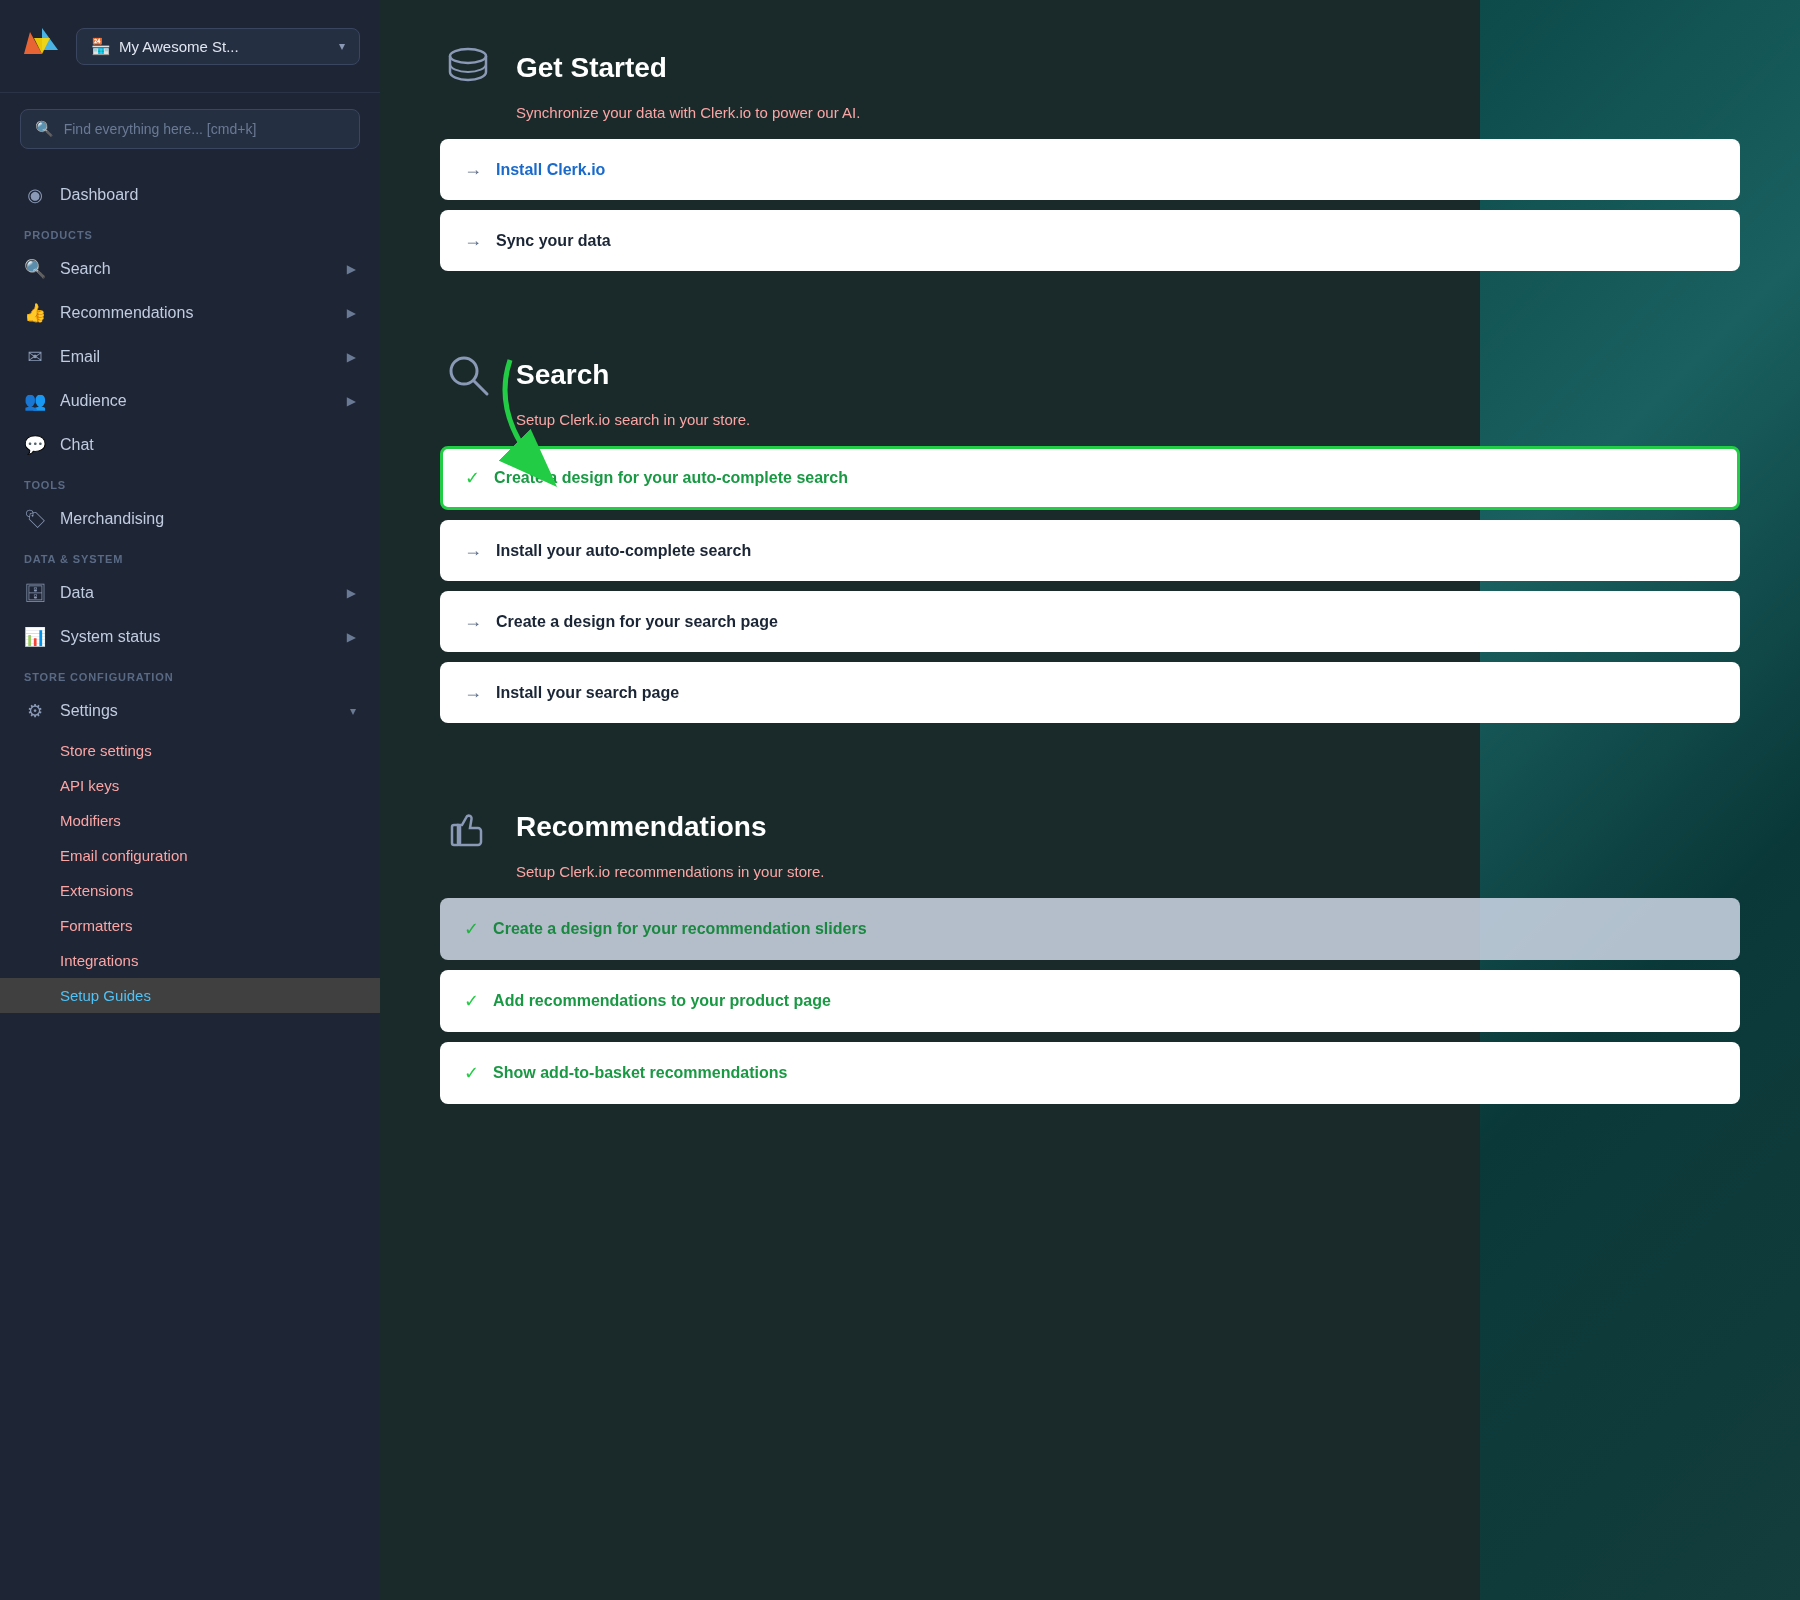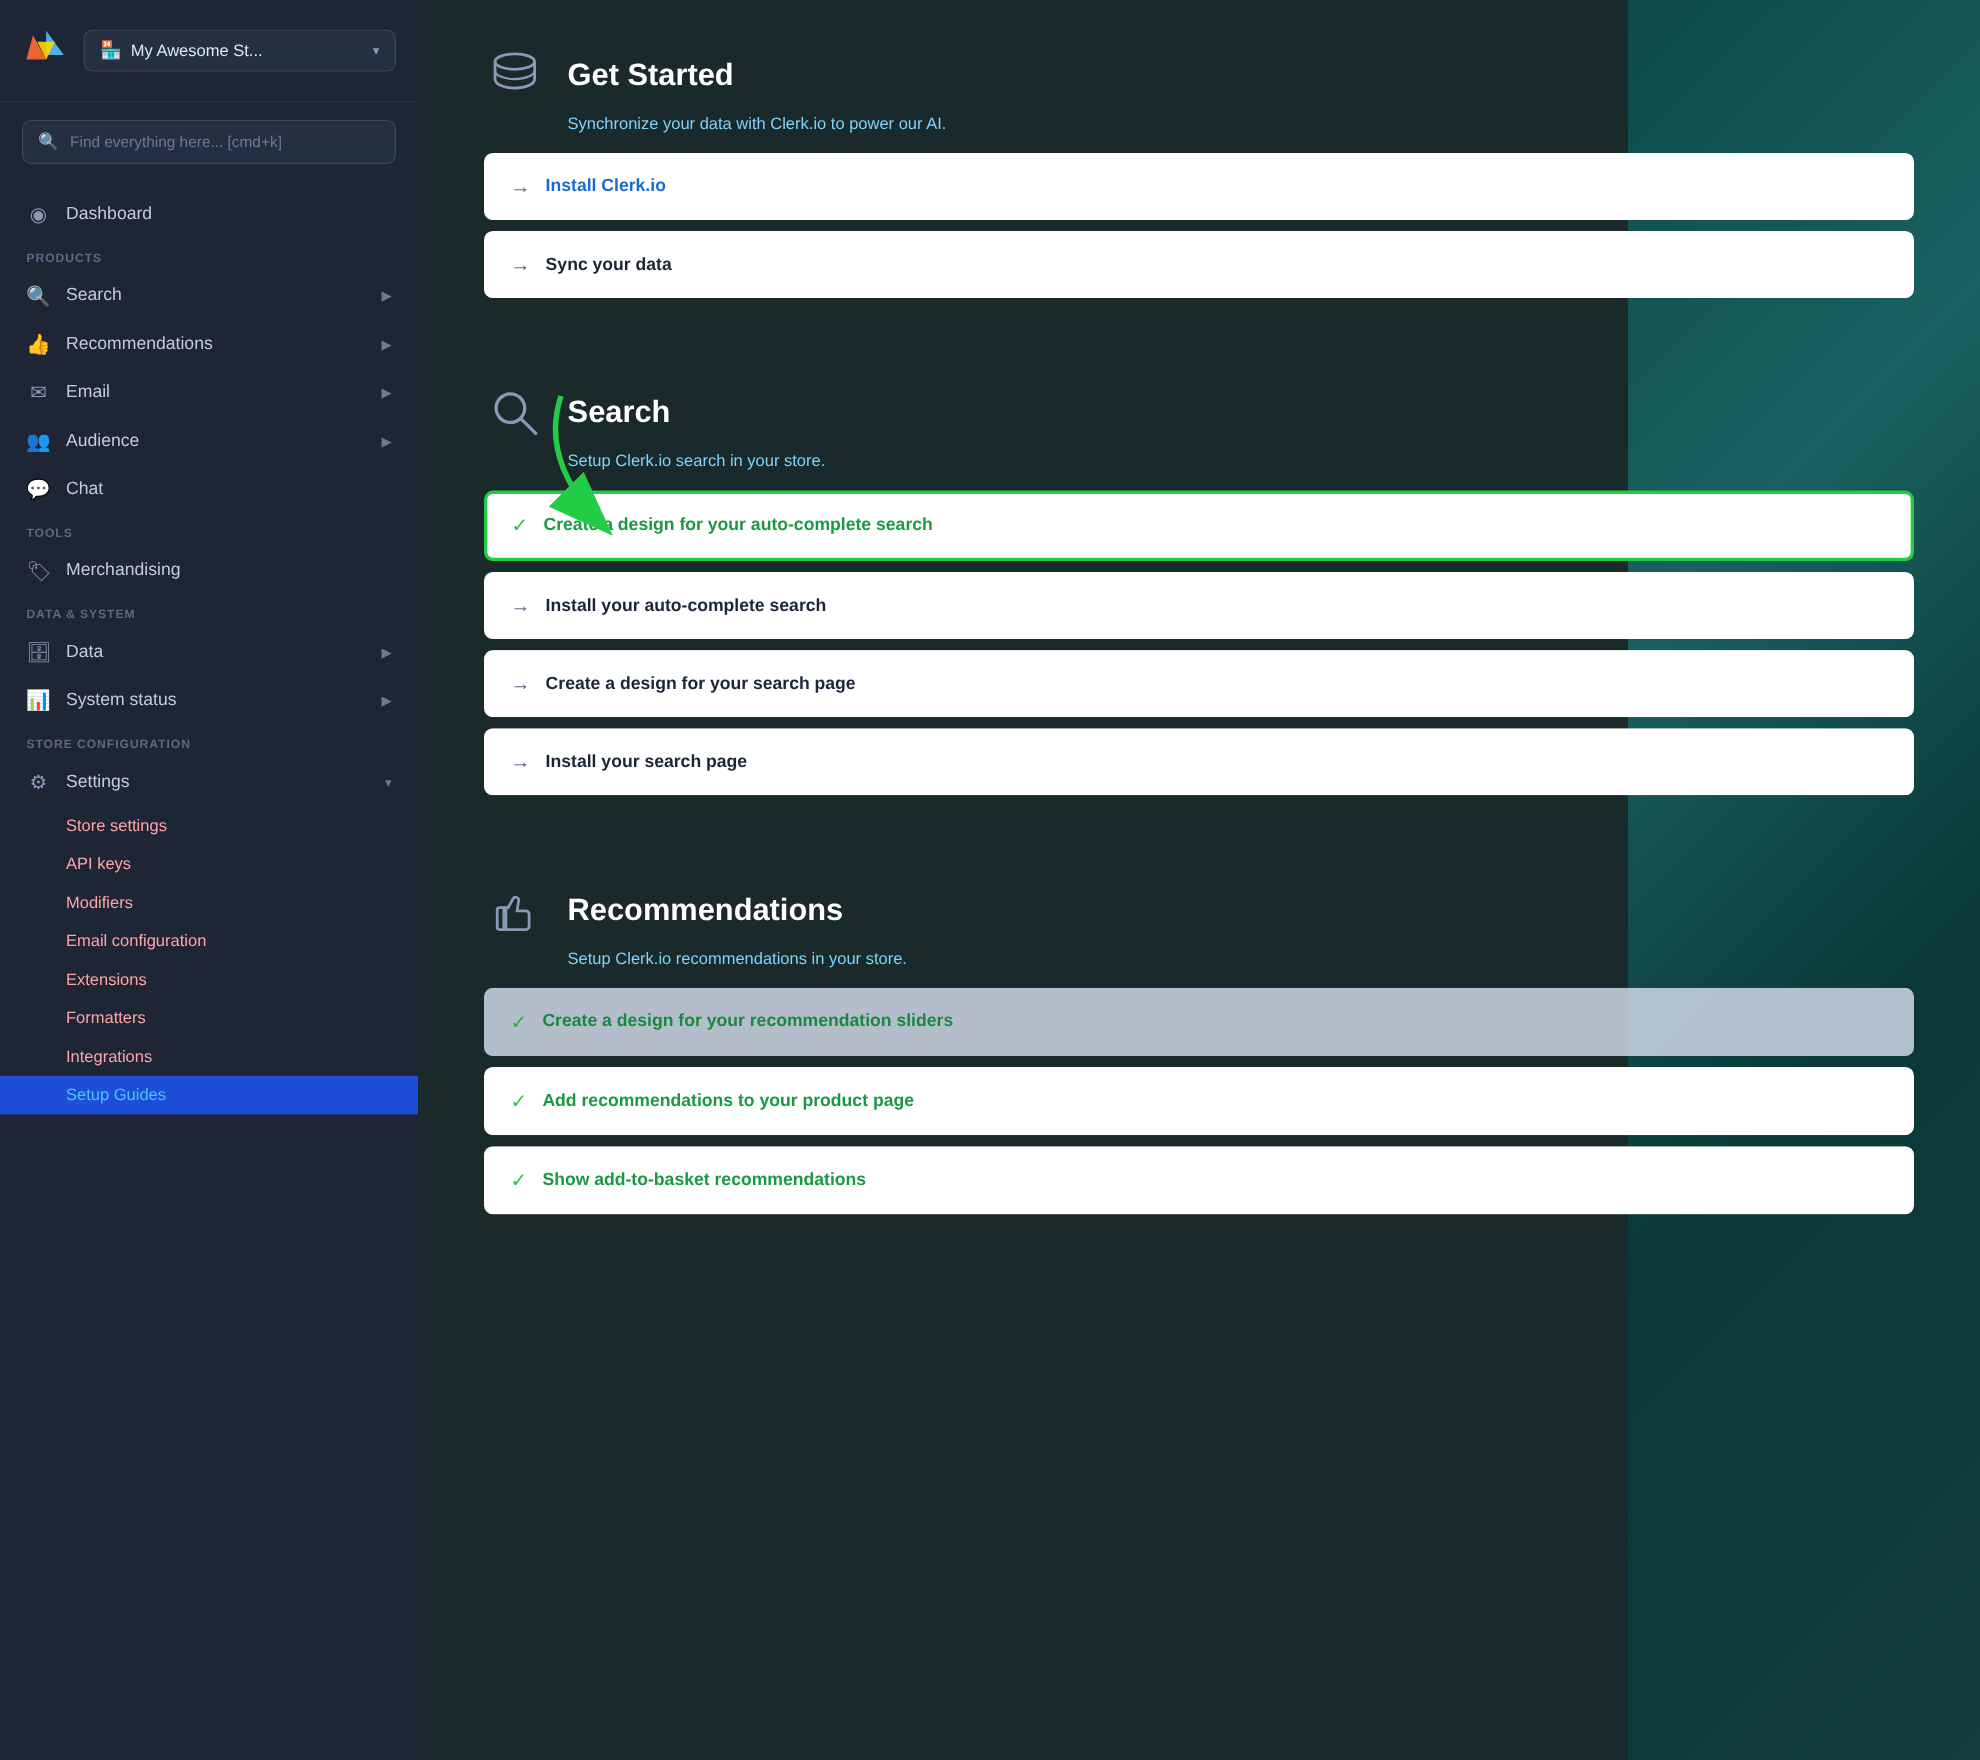--- a/index.html
+++ b/index.html
@@ -152,21 +152,21 @@
     .nav-sub-item {
       padding: 9px 24px 9px 60px;
       cursor: pointer;
       color: #fca5a5;
       font-size: 15px;
       font-weight: 400;
       transition: background 0.15s;
     }
 
     .nav-sub-item.active {
-      background: #1d4ed8;
+      background: #404040;
       color: #4fc3f7;
     }
 
     
     .main-content {
       flex: 1;
       padding: 40px 60px;
       overflow-y: auto;
       background: transparent;
     }
@@ -192,21 +192,21 @@
       font-size: 36px;
     }
 
     .section-title {
       color: #ffffff;
       font-size: 28px;
       font-weight: 700;
     }
 
     .section-subtitle {
-      color: #7dd3fc;
+      color: #fca5a5;
       font-size: 15px;
       margin-bottom: 18px;
       padding-left: 76px;
     }
 
     .action-list {
       display: flex;
       flex-direction: column;
       gap: 10px;
       padding-left: 0;

